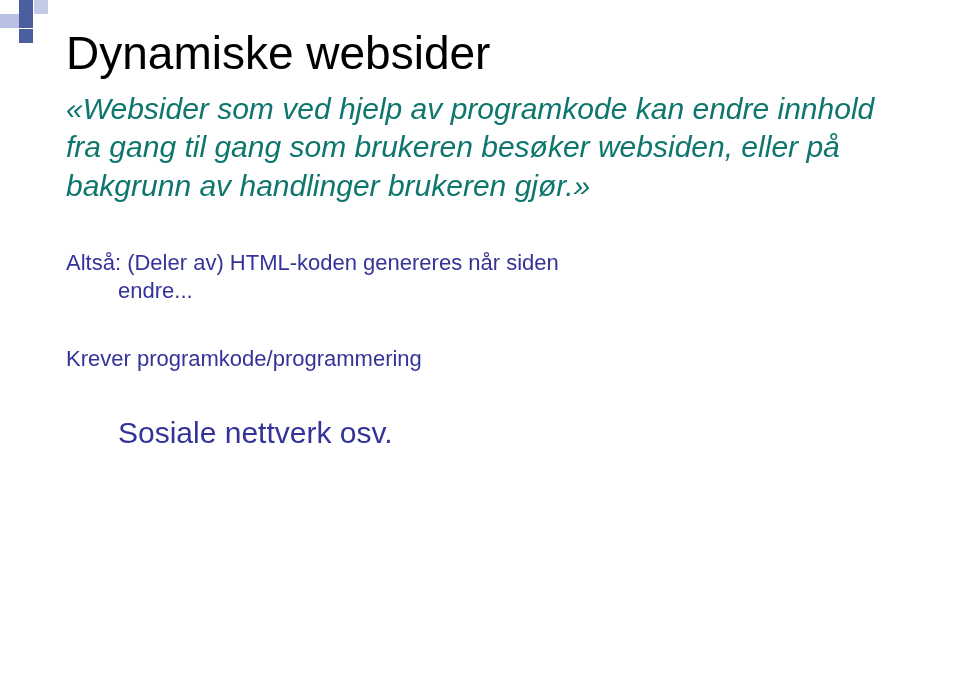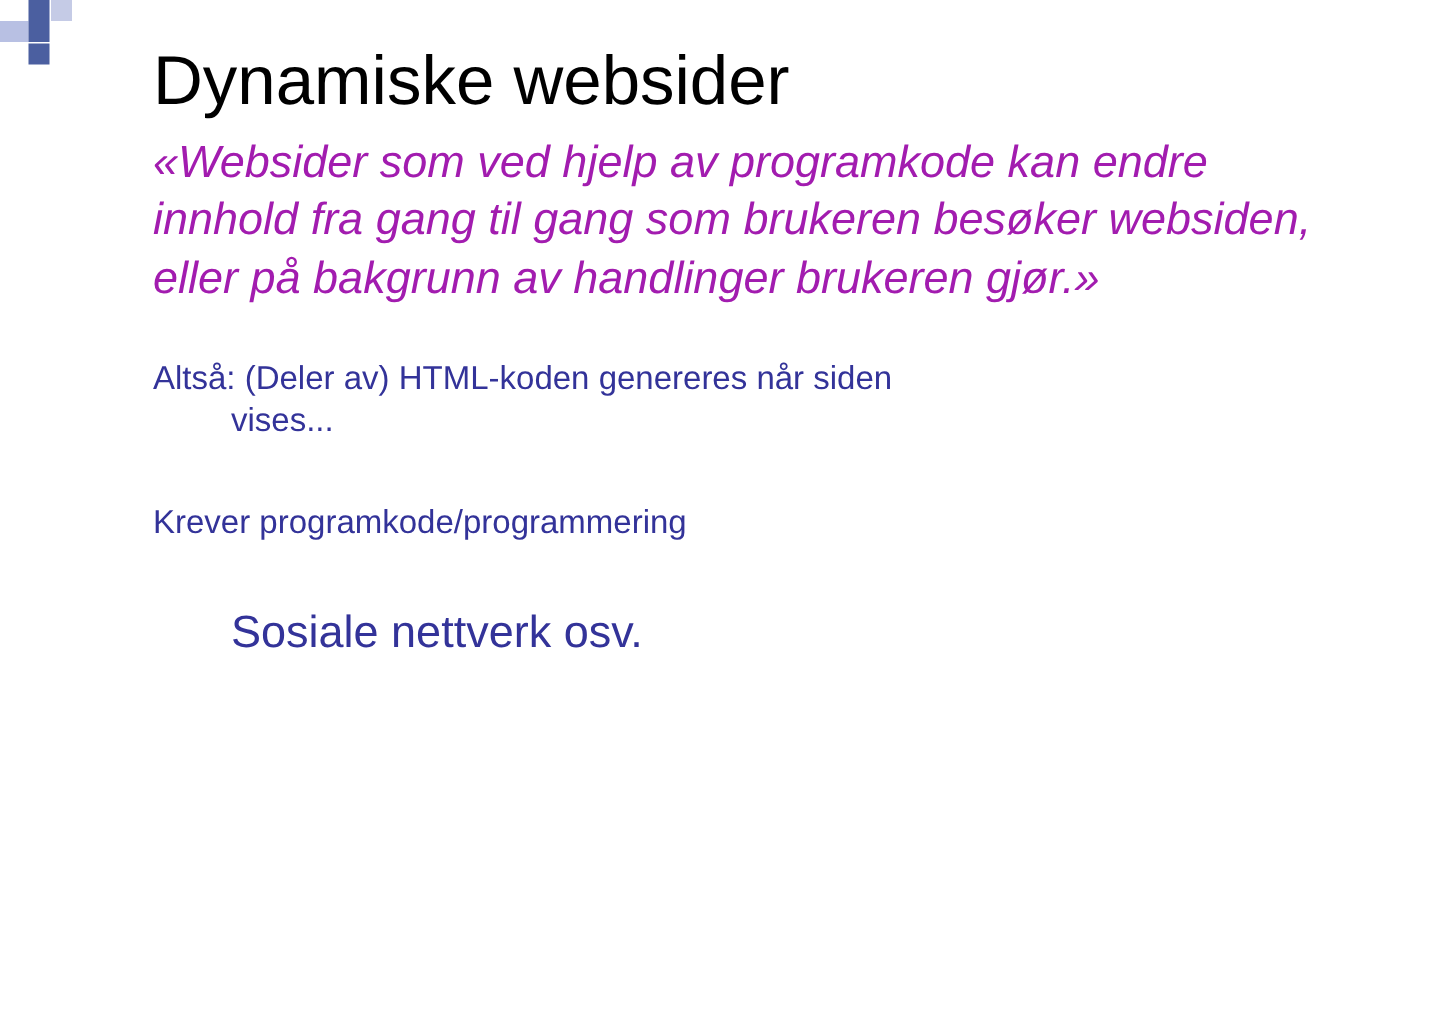--- a/index.html
+++ b/index.html
@@ -18,34 +18,34 @@
     width: 52px;
     height: 42px;
   }
   .logo .sq { position: absolute; background: #4b5fa0; }
   .logo .s1 { top: 0px; left: 19px; width: 14px; height: 14px; }
   .logo .s2 { top: 0px; left: 34px; width: 14px; height: 14px; background: #c5cbe6; }
   .logo .s3 { top: 14px; left: 0px; width: 19px; height: 14px; background: #b8c0e3; }
   .logo .s4 { top: 14px; left: 19px; width: 14px; height: 14px; }
   .logo .s5 { top: 29px; left: 19px; width: 14px; height: 14px; }
   .content {
-    padding: 26px 66px 0 102px;
+    padding: 26px 66px 0 66px;
   }
   h1 {
     font-size: 46px;
     font-weight: 400;
     color: #000;
     margin-bottom: 10px;
     letter-spacing: 0px;
   }
   .definition {
     font-size: 30px;
     line-height: 1.28;
-    color: #a21caf;
-    margin-bottom: 33px;
+    color: #0f766e;
+    margin-bottom: 44px;
     font-style: italic;
   }
   .body-line {
     font-size: 22px;
     line-height: 1.28;
     color: #333399;
     margin-bottom: 40px;
   }
   .body-line .follow {
     display: block;
@@ -72,21 +72,21 @@
   <div class="sq s5"></div>
 </div>
 
 <div class="content">
   <h1>Dynamiske websider</h1>
 
   <div class="definition">«Websider som ved hjelp av programkode kan endre innhold fra gang til gang som brukeren besøker websiden, eller på bakgrunn av handlinger brukeren gjør.»</div>
 
   <div class="body-line">
     <span>Altså: (Deler av) HTML-koden genereres når siden</span>
-    <span class="follow">vises...</span>
+    <span class="follow">endre...</span>
   </div>
 
   <div class="body-line">Krever programkode/programmering</div>
 
   <div class="examples">
     <span class="follow">Sosiale nettverk osv.</span>
   </div>
 </div>
 
 </body></html>

